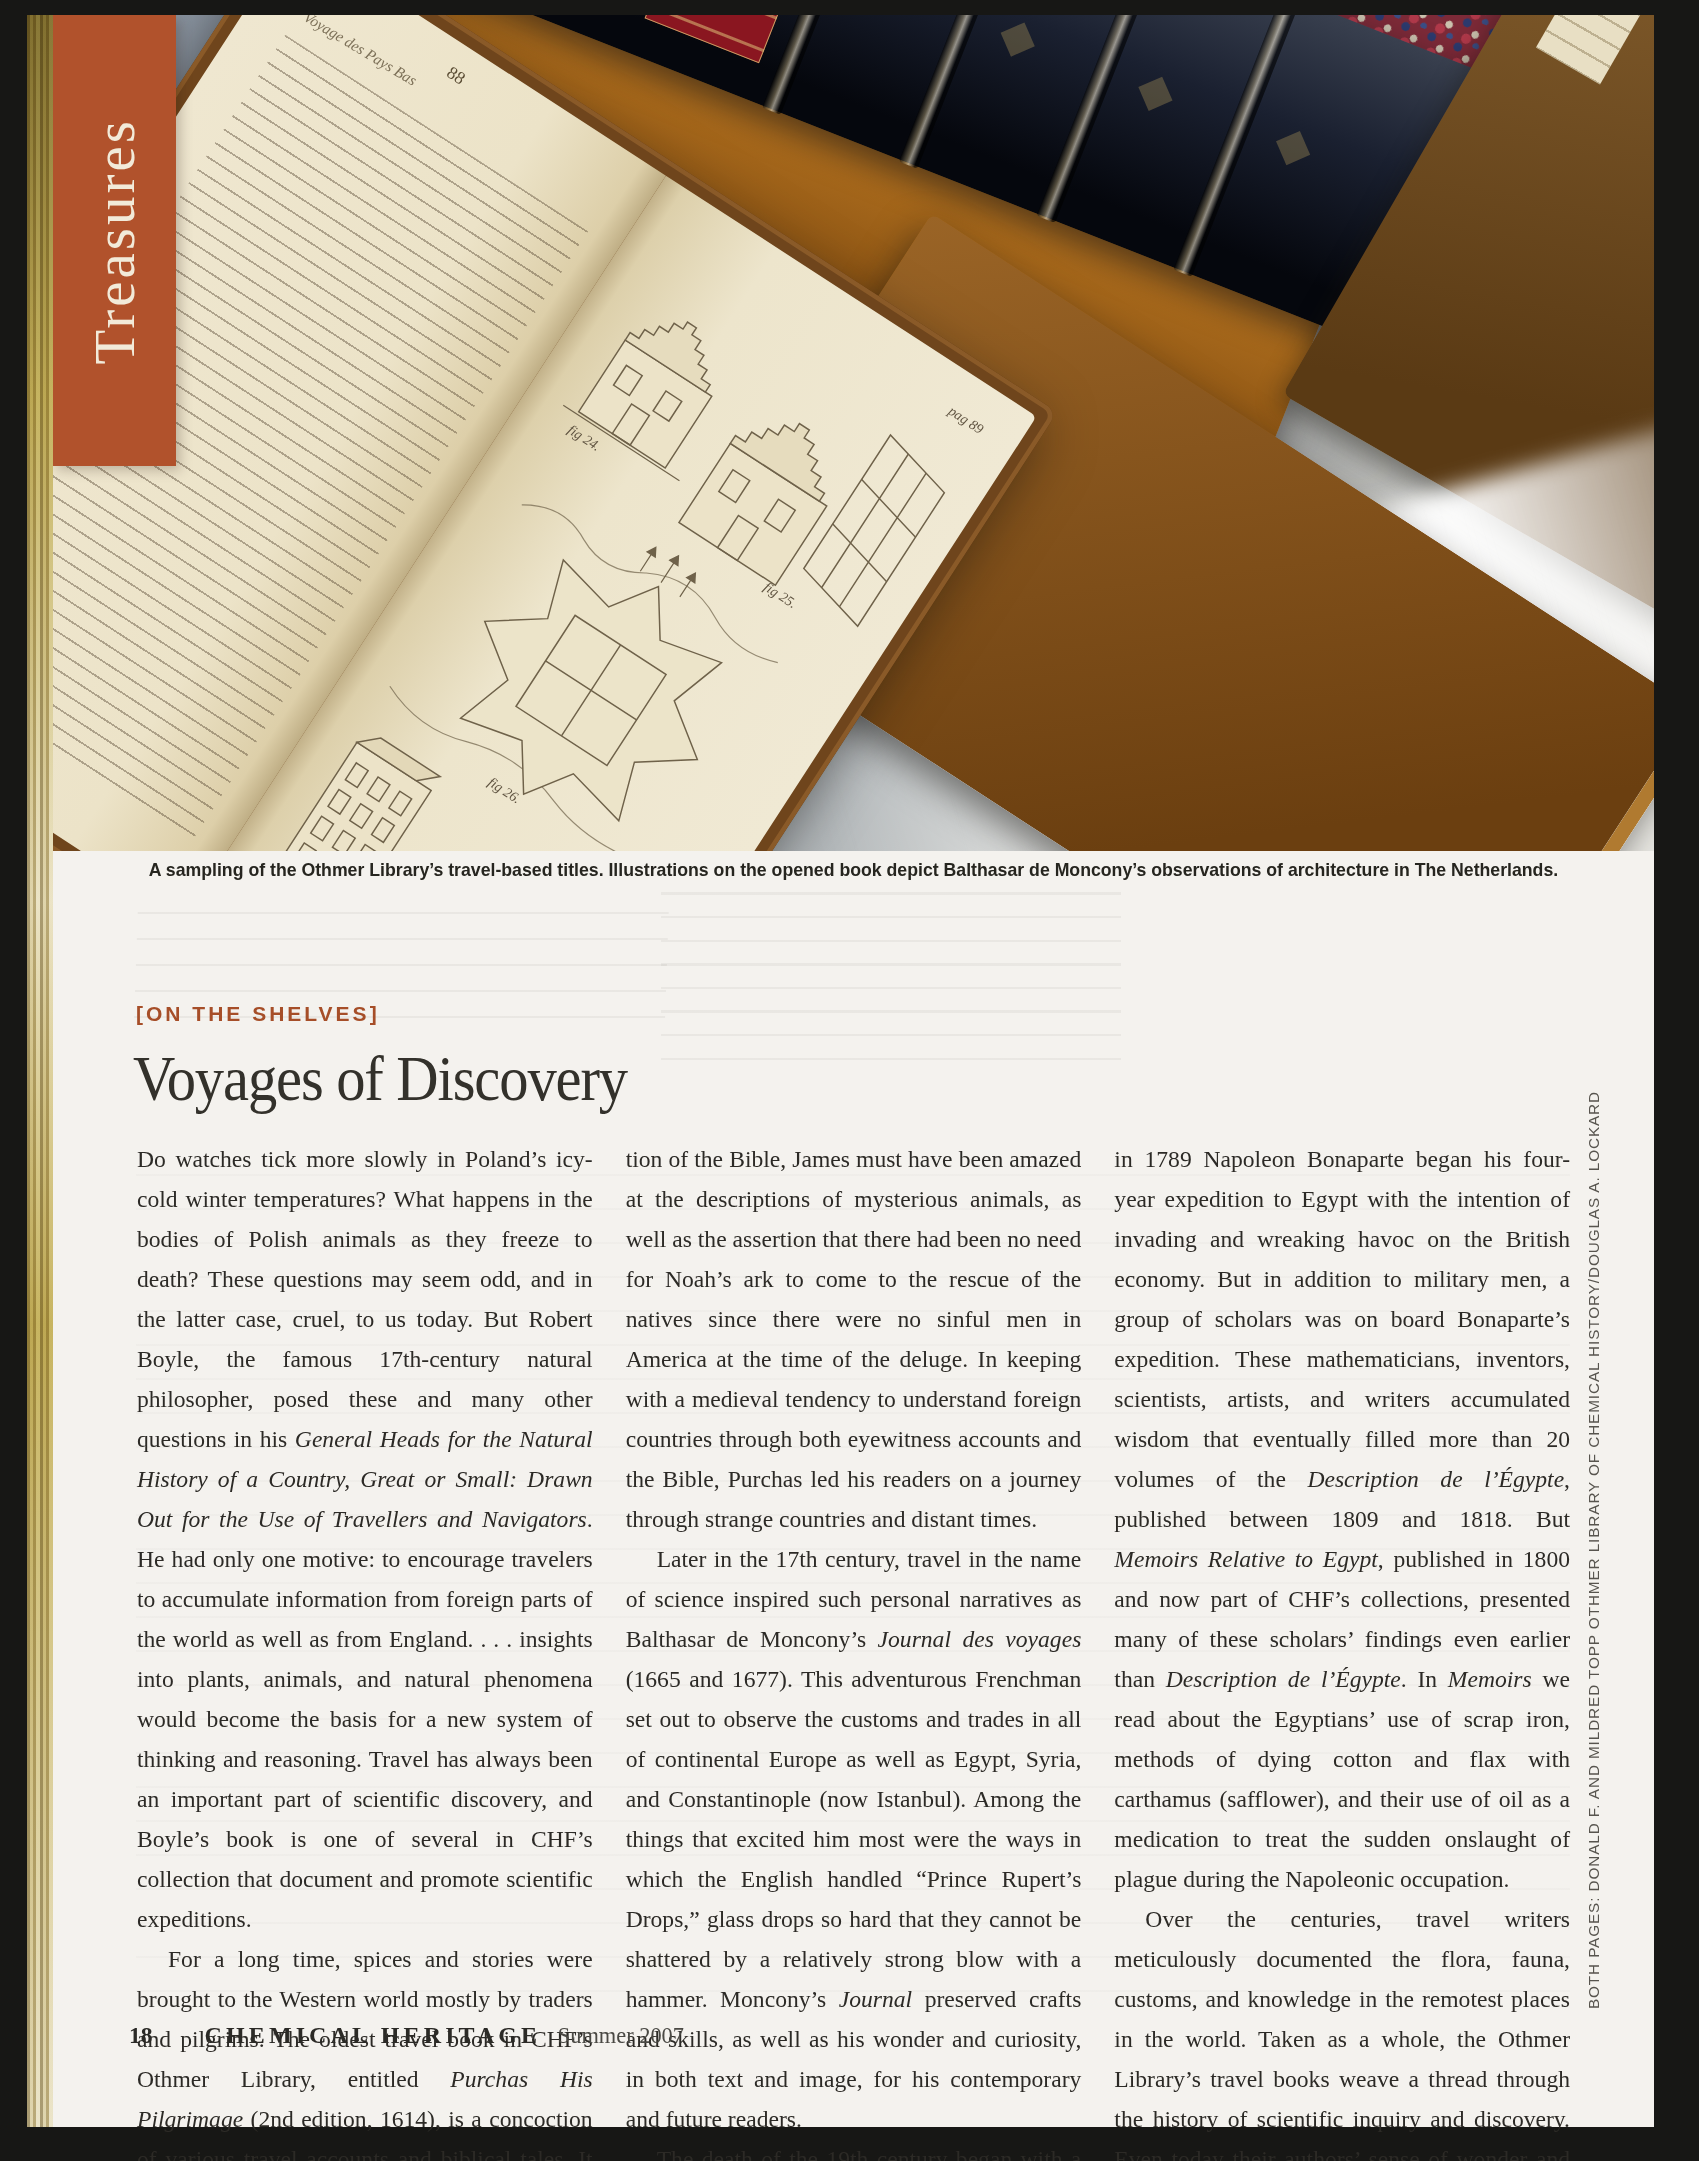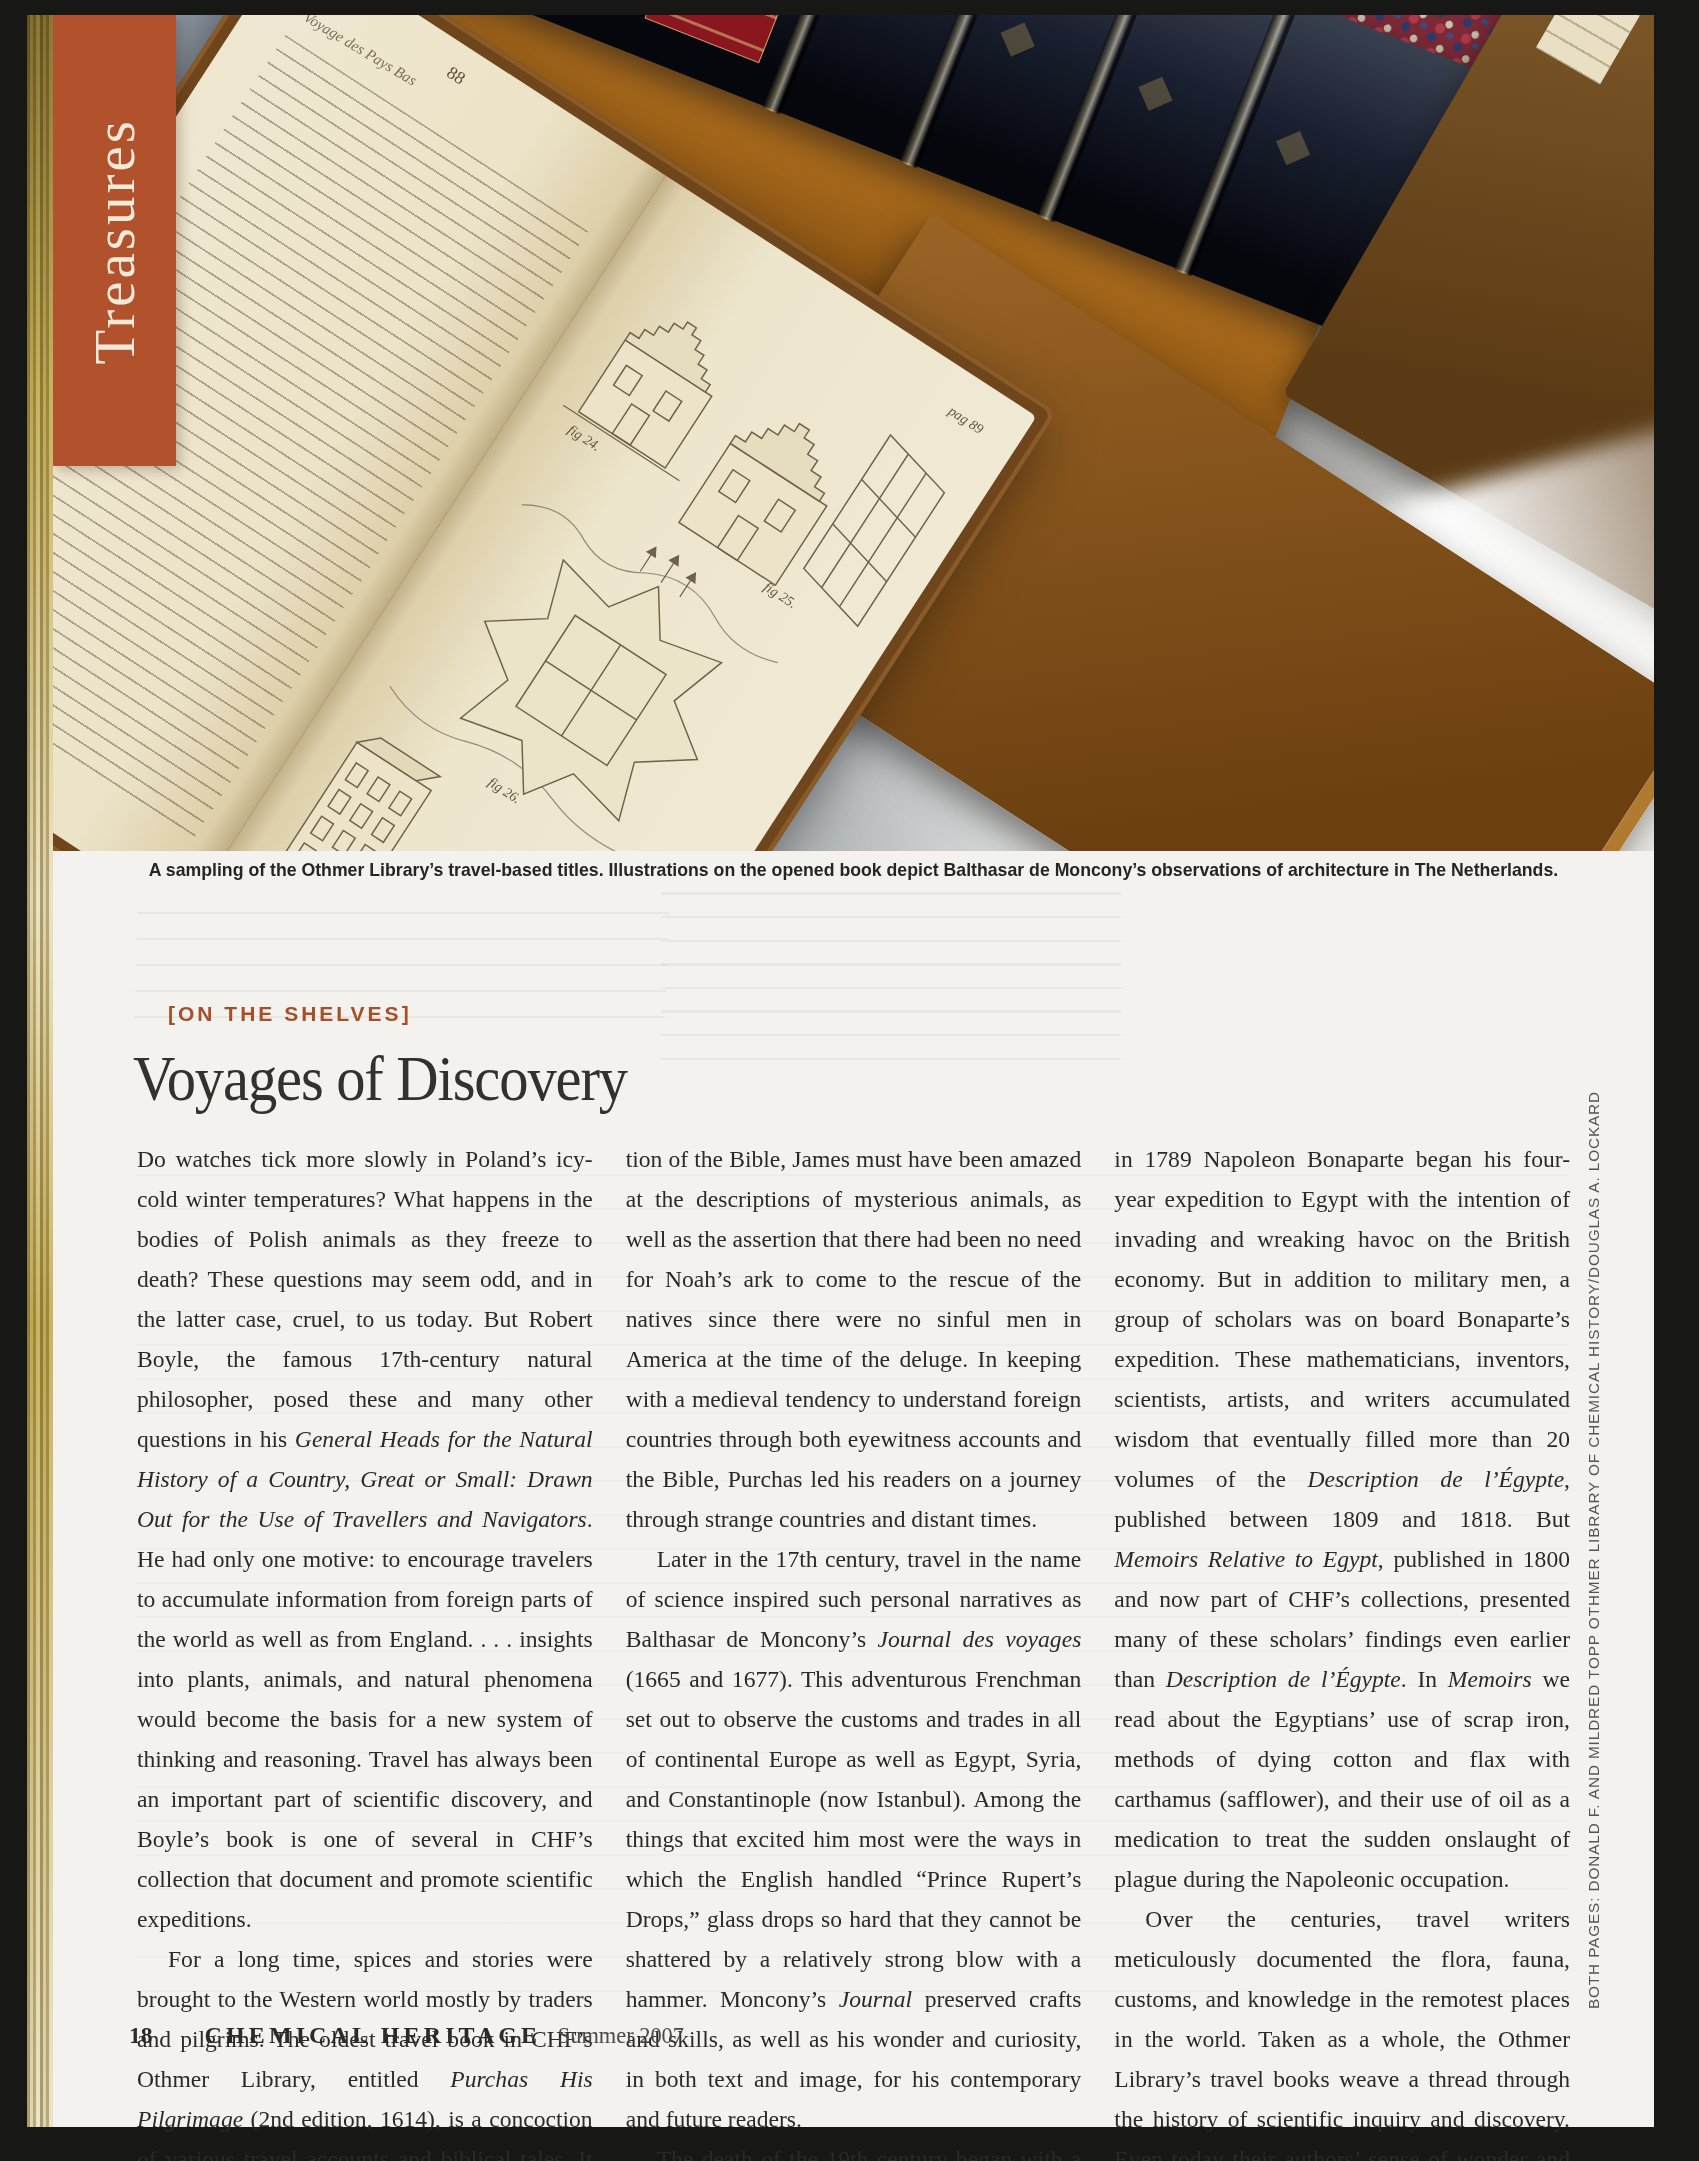--- a/index.html
+++ b/index.html
@@ -108,21 +108,21 @@
   .ghost{position:absolute;pointer-events:none;}
   .g1{left:83px;top:891px;width:531px;height:112px;
     background:repeating-linear-gradient(0deg,rgba(60,55,45,.06) 0 2.4px,transparent 2.4px 26px);transform:skewX(-2deg);}
   .g2{left:608px;top:868px;width:460px;height:177px;
     background:repeating-linear-gradient(0deg,rgba(60,55,45,.06) 0 2.4px,transparent 2.4px 23.6px);}
   .g3{left:83px;top:1139px;width:1434px;height:838px;
     background:repeating-linear-gradient(0deg,rgba(50,46,40,.022) 0 2.4px,transparent 2.4px 34px);}
   
   .kicker{position:absolute;left:83px;top:987px;
     font-family:"Liberation Sans",sans-serif;font-weight:700;font-size:21px;
-    letter-spacing:3px;color:#a64e28;margin-left:32px;}
+    letter-spacing:3px;color:#a64e28;}
   .title{position:absolute;left:80px;top:1028px;
     font-family:"Liberation Serif",serif;font-size:63px;font-weight:400;color:#33312b;
     letter-spacing:-1.2px;transform:scaleX(.93);transform-origin:left top;white-space:nowrap;}
   .columns{position:absolute;left:84px;top:1124px;width:1433px;display:flex;gap:33px;}
   .col{flex:1;min-width:0;}
   .para{margin:0;font-size:23.6px;line-height:40px;color:#2c2a26;text-align:justify;}
   .para.ind{text-indent:31px;}
   .para span.i{font-style:italic;}
   .para span.b{font-family:"Liberation Sans",sans-serif;font-weight:400;font-size:20px;letter-spacing:0.6px;}
   

